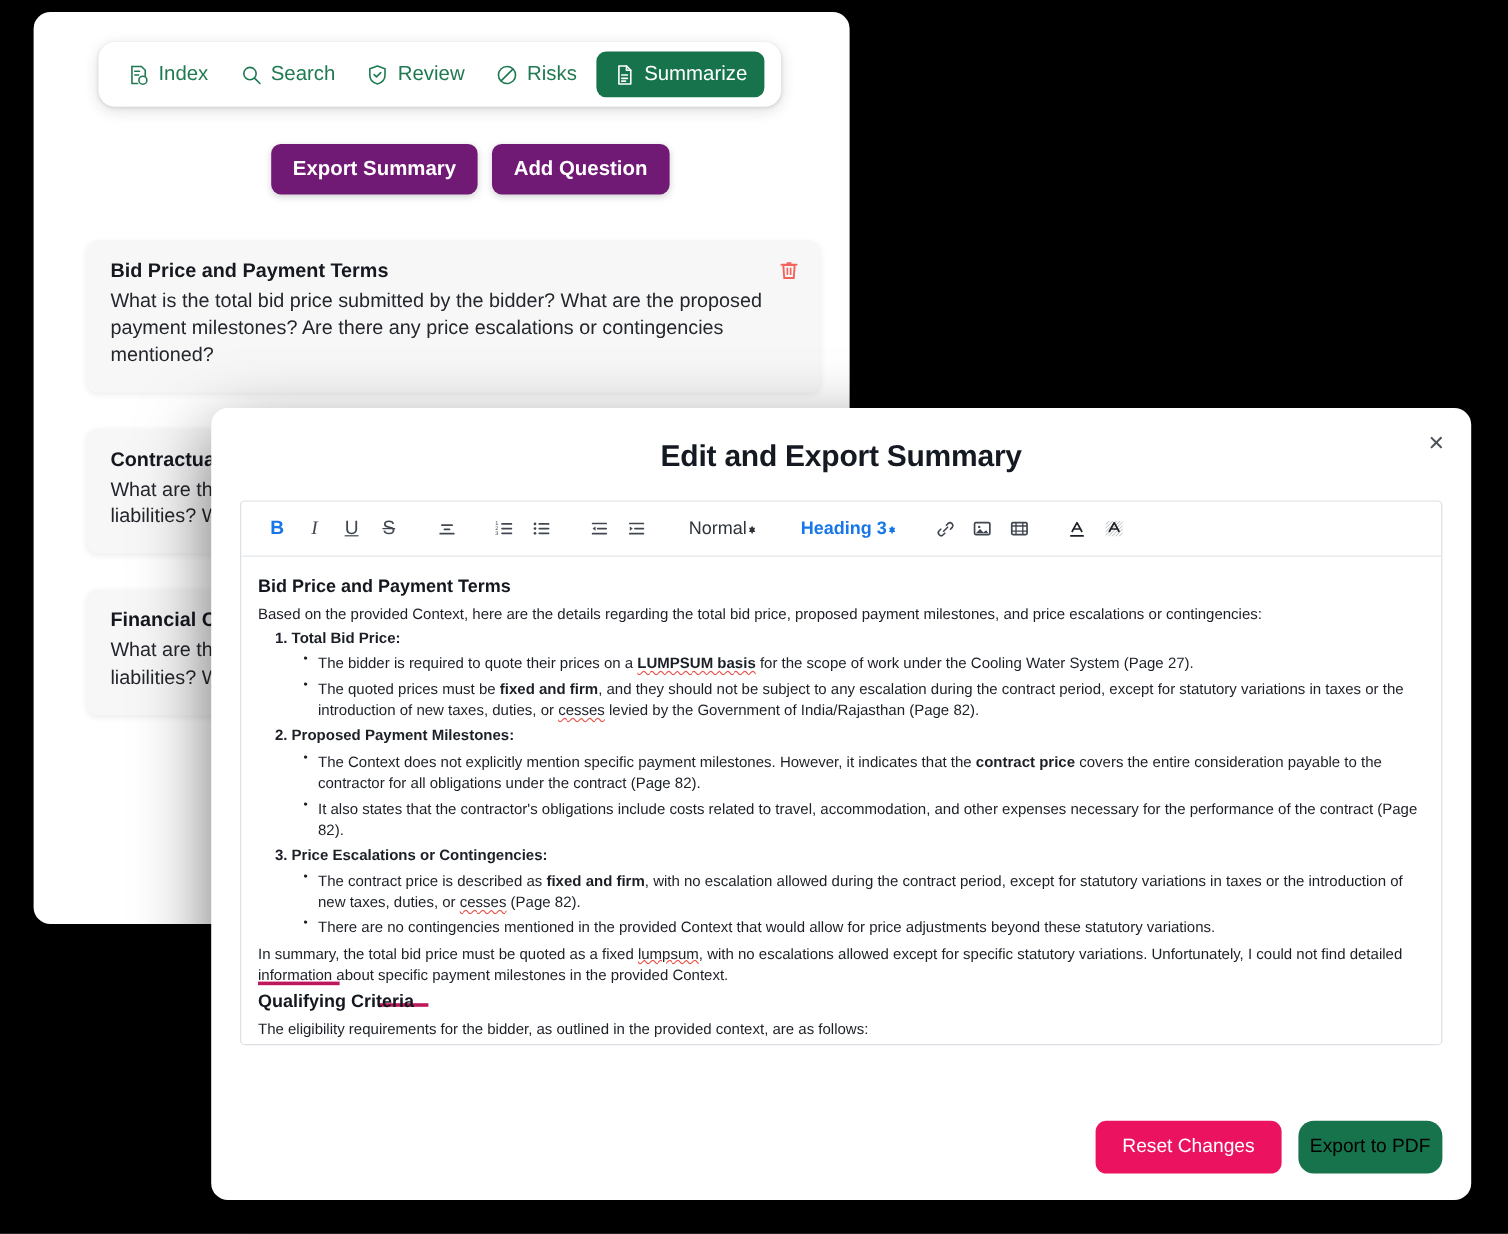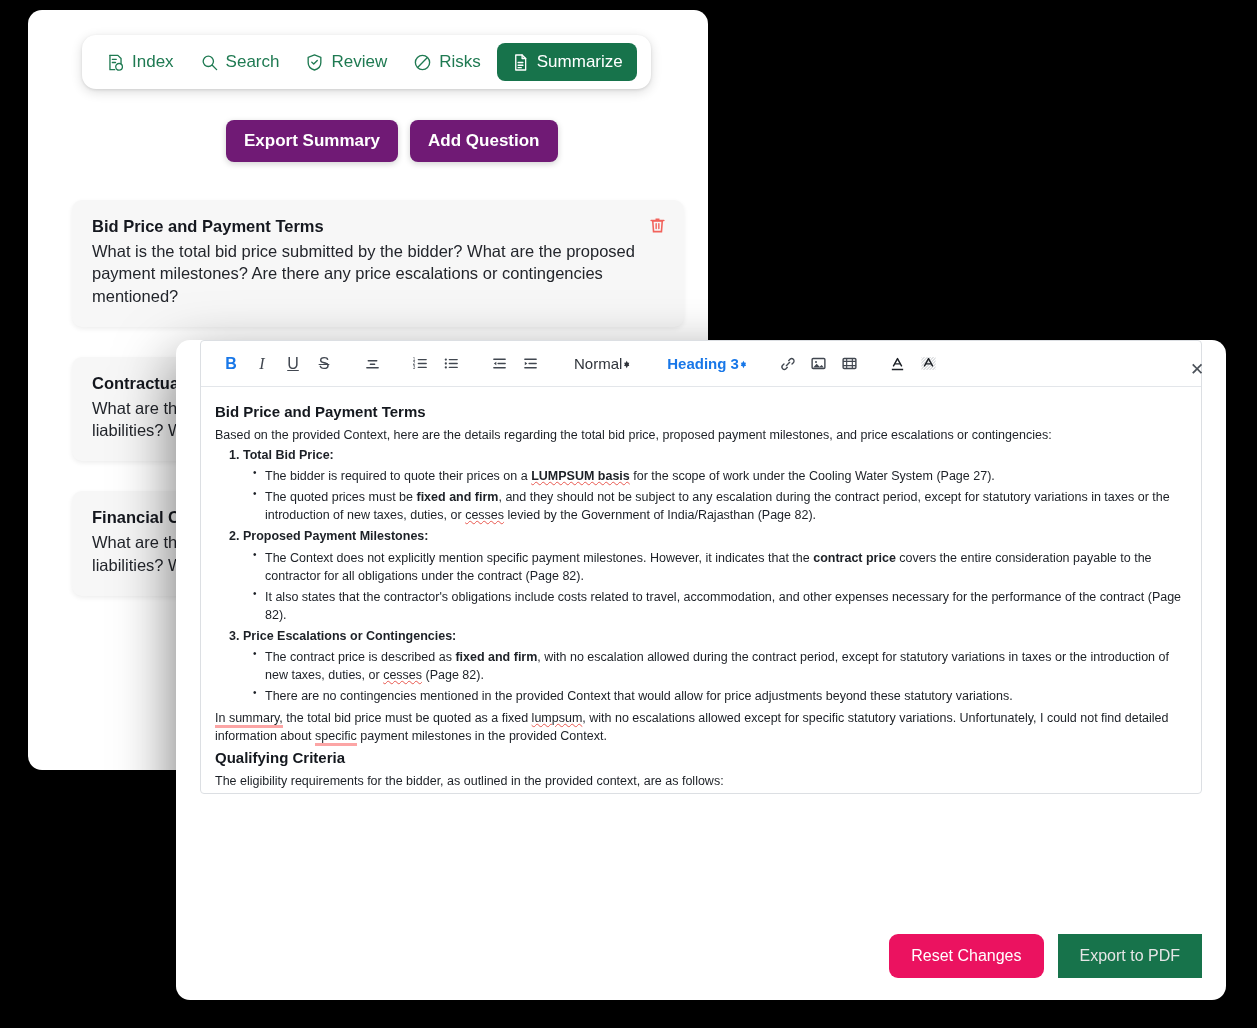--- a/index.html
+++ b/index.html
@@ -165,38 +165,38 @@
     position: relative; padding-left: 12px; margin: 3px 0;
     font-weight: normal;
   }
   .doc ul > li:before {
     content: "\2022";
     position: absolute; left: 0; top: -1px;
     font-size: 10px; color: #1c2026;
   }
   b { font-weight: bold; }
   .sp { text-decoration: underline; text-decoration-style: wavy; text-decoration-color: #e8584f; text-decoration-thickness: 1px; }
-  .gr { border-bottom: 3px solid #fca5a5; padding-bottom: 0px; }
+  .gr { border-bottom: 3px solid #be185d; padding-bottom: 16px; }
 
   .modal-footer {
     position: absolute;
     right: 24px; bottom: 22px;
     display: flex; gap: 14px;
   }
   .btn-pink {
     background: #eb1260; color: #fff;
     border: none; border-radius: 9px;
     padding: 13px 22px; font-size: 16px;
     font-family: "Liberation Sans", sans-serif;
     cursor: pointer;
   }
   .btn-pdf {
-    background: #17734b; color: #e5e5e5;
-    border: none; border-radius: 0;
-    padding: 13px 22px; font-size: 16px;
+    background: #17734b; color: #000000;
+    border: none; border-radius: 13px;
+    padding: 13px 10px; font-size: 16px;
     font-family: "Liberation Sans", sans-serif;
     cursor: pointer;
   }
 </style>
 </head>
 <body>
 
 <div id="stage">
 
   <div class="app-window">
@@ -287,20 +287,21 @@
         <div class="qcard-title">Financial Capability</div>
         <div class="qcard-body">What are the main contractual terms? Are there any specific clauses about liabilities? What is the duration of the contract (time for completion)?</div>
       </div>
     </div>
   </div>
 
   <div class="modal">
 
     <div class="modal-close">✕</div>
 
+    <div class="modal-title">Edit and Export Summary</div>
 
     <div class="editor-frame">
 
       <div class="tb">
         <div class="tb-btn bold-active">B</div>
         <div class="tb-btn" style="font-style:italic;font-family:'Liberation Serif',serif;">I</div>
         <div class="tb-btn" style="text-decoration:underline;">U</div>
         <div class="tb-btn" style="text-decoration:line-through;">S</div>
         <div class="tb-gap"></div>
 

